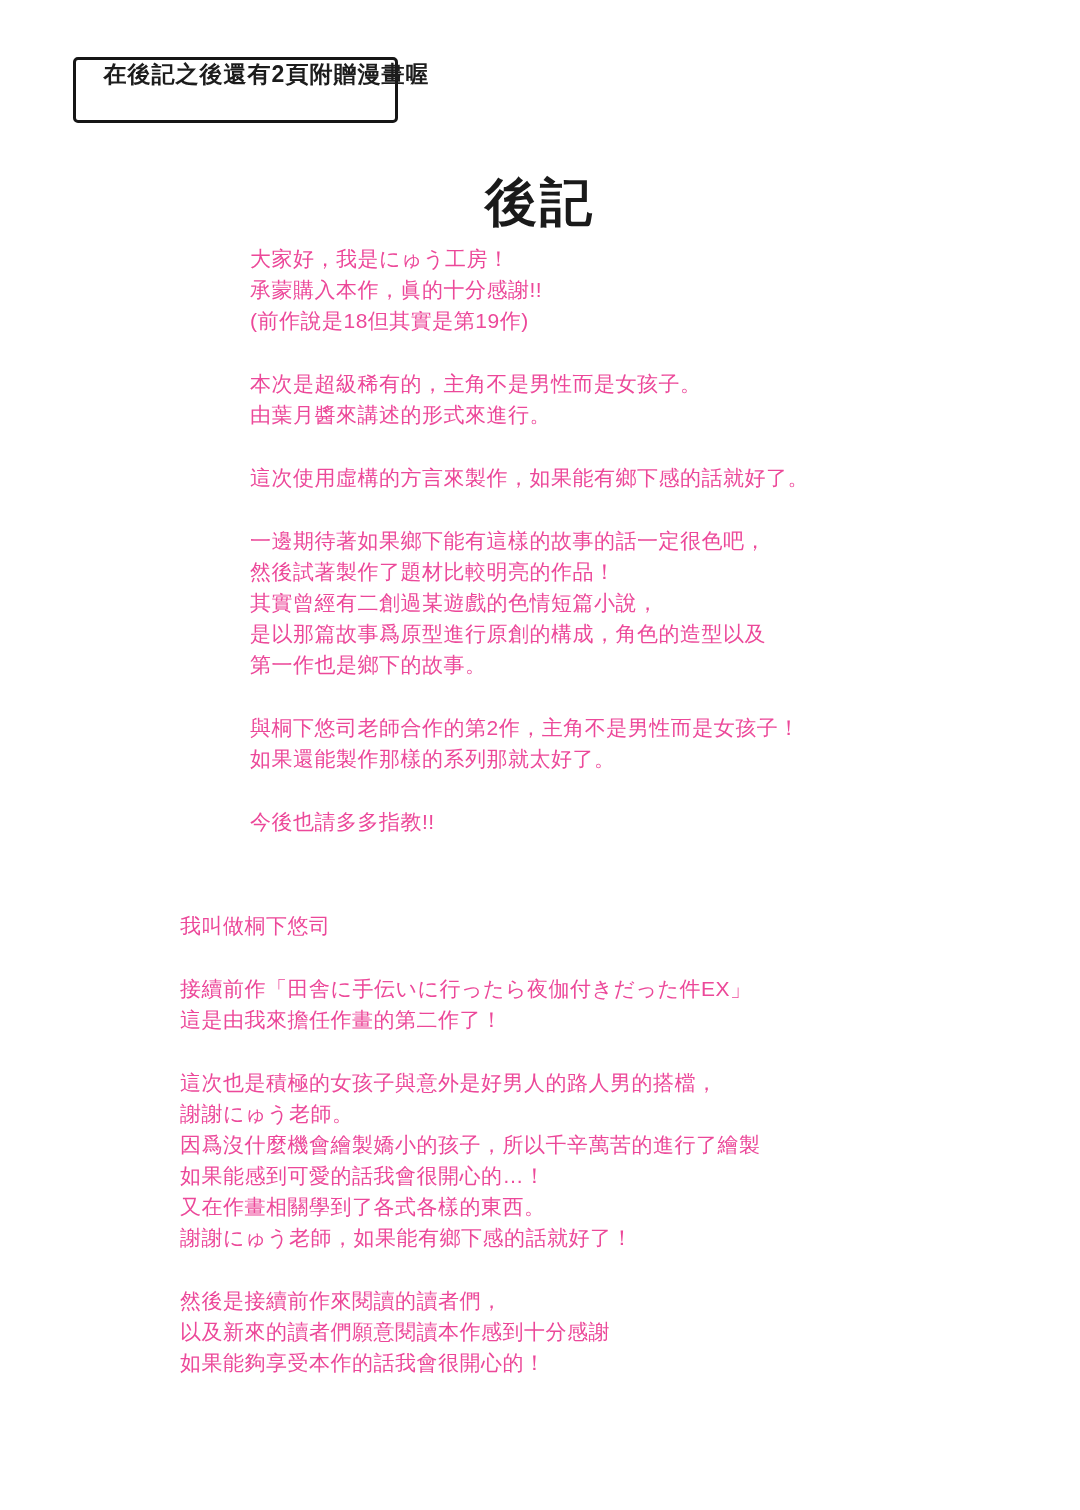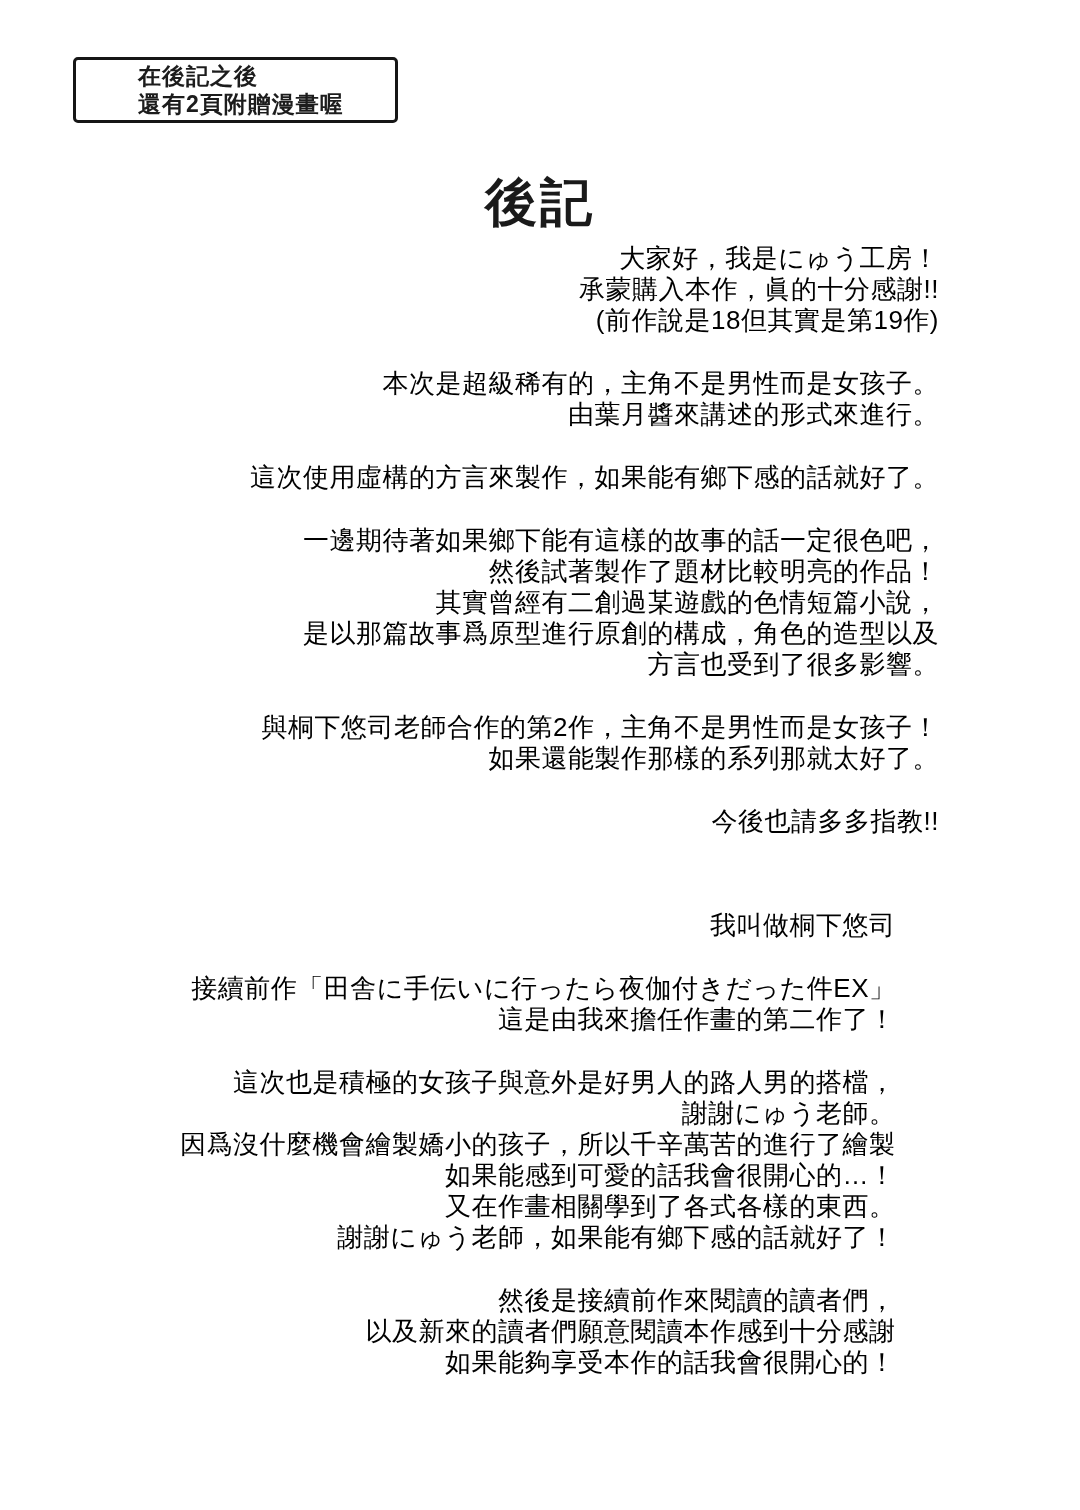--- a/index.html
+++ b/index.html
@@ -19,21 +19,21 @@
     position: absolute;
     left: 73px;
     top: 57px;
     width: 325px;
     height: 66px;
     box-sizing: border-box;
     border: 3px solid #161616;
     border-radius: 5px;
     background: #ffffff;
     display: flex;
-    flex-direction: column;
+    flex-direction: row;
     justify-content: center;
     padding-left: 62px;
   }
   .note-box .line {
     font-size: 23px;
     line-height: 28px;
     font-weight: 600;
     letter-spacing: 1px;
     white-space: nowrap;
   }
@@ -59,27 +59,26 @@
     left: 180px;
     top: 910px;
   }
   .para {
     margin: 0 0 32px 0;
   }
   .para:last-child {
     margin-bottom: 0;
   }
   .para .line {
-    font-size: 26px;
+    font-size: 21px;
     line-height: 31px;
     font-weight: 500;
     letter-spacing: 0.5px;
     white-space: nowrap;
-    color: #000000;
-    text-align: right;
+    color: #ec4899;
   }
 </style>
 </head>
 <body>
 
 <div class="note-box">
   <div class="line">在後記之後</div>
   <div class="line">還有2頁附贈漫畫喔</div>
 </div>
 
@@ -96,21 +95,21 @@
       <div class="line">由葉月醬來講述的形式來進行。</div>
     </div>
     <div class="para">
       <div class="line">這次使用虛構的方言來製作，如果能有鄉下感的話就好了。</div>
     </div>
     <div class="para">
       <div class="line">一邊期待著如果鄉下能有這樣的故事的話一定很色吧，</div>
       <div class="line">然後試著製作了題材比較明亮的作品！</div>
       <div class="line">其實曾經有二創過某遊戲的色情短篇小說，</div>
       <div class="line">是以那篇故事爲原型進行原創的構成，角色的造型以及</div>
-      <div class="line">方言也受到了很多影響。</div>
+      <div class="line">第一作也是鄉下的故事。</div>
     </div>
     <div class="para">
       <div class="line">與桐下悠司老師合作的第2作，主角不是男性而是女孩子！</div>
       <div class="line">如果還能製作那樣的系列那就太好了。</div>
     </div>
     <div class="para">
       <div class="line">今後也請多多指教!!</div>
     </div>
   </div>
 

